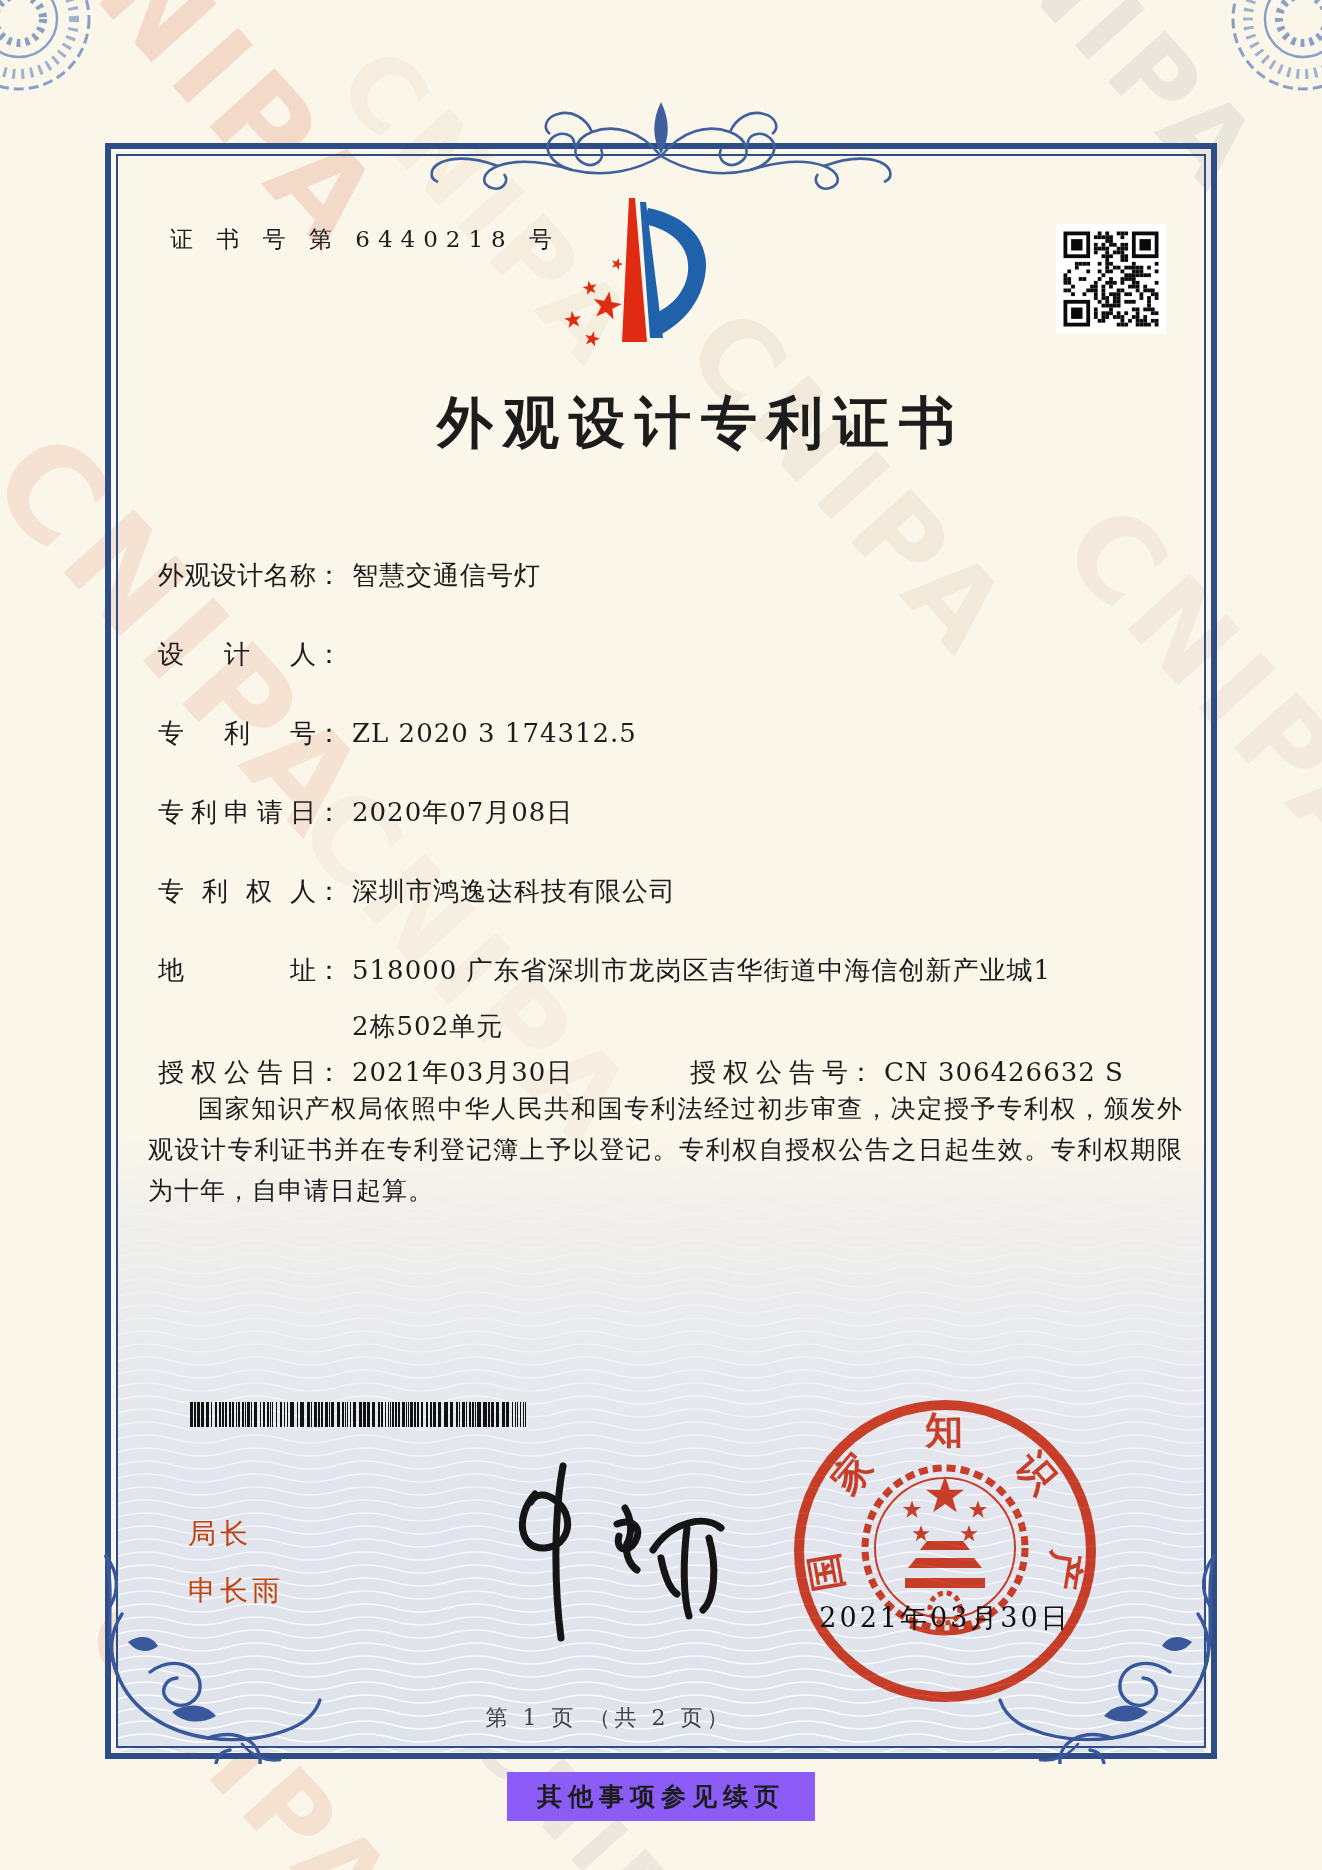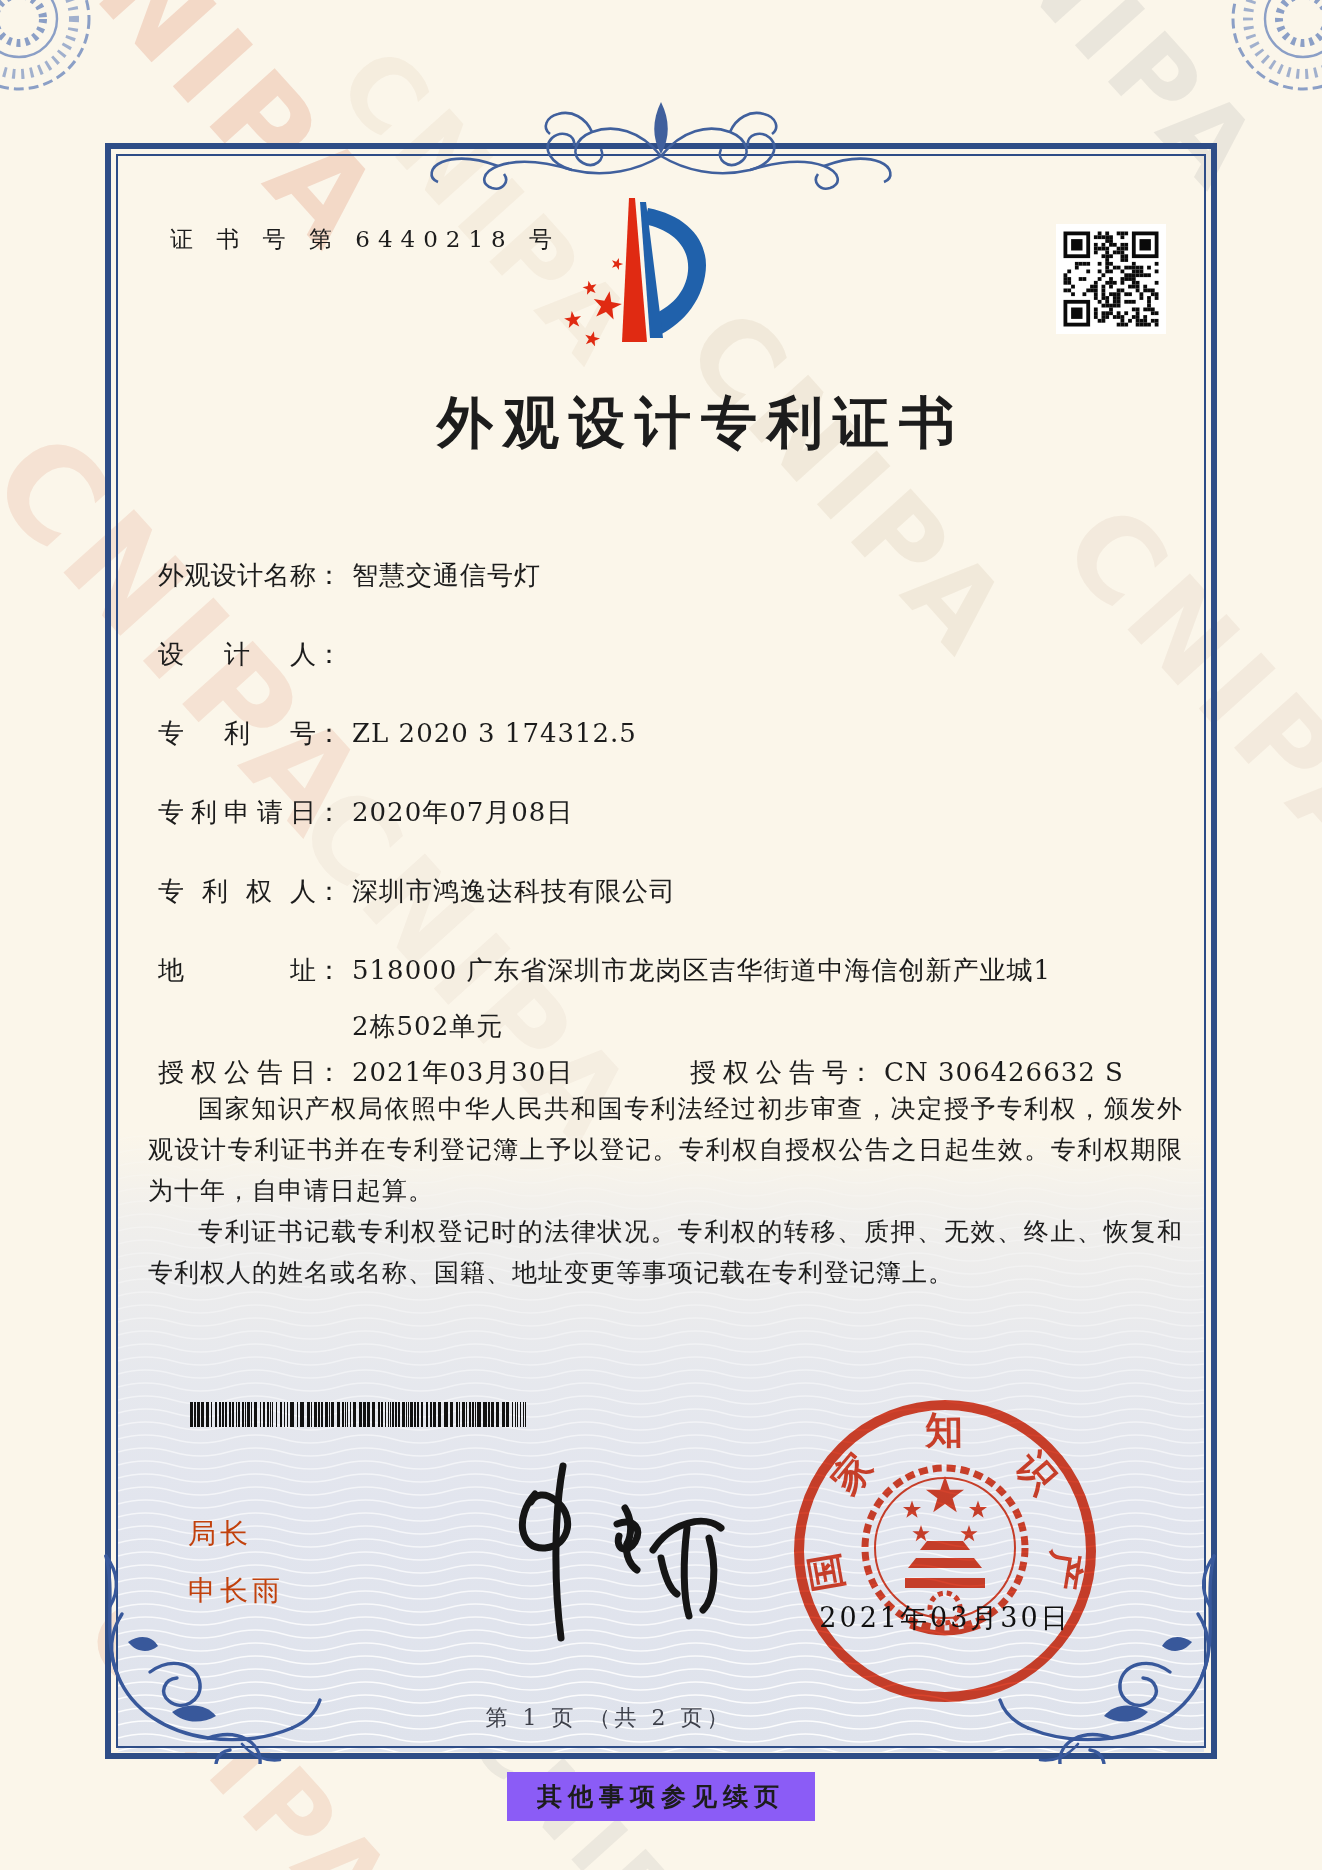--- a/index.html
+++ b/index.html
@@ -490,21 +490,20 @@
             <span>号</span>
           </span>
           <span class="colon">：</span>
         <span class="val">CN 306426632 S</span>
       </span>
     </div>
   </div>
 
   <div class="paras">
     <p>国家知识产权局依照中华人民共和国专利法经过初步审查，决定授予专利权，颁发外观设计专利证书并在专利登记簿上予以登记。专利权自授权公告之日起生效。专利权期限为十年，自申请日起算。</p>
-    <p>专利证书记载专利权登记时的法律状况。专利权的转移、质押、无效、终止、恢复和专利权人的姓名或名称、国籍、地址变更等事项记载在专利登记簿上。</p>
   </div>
 
   <svg class="barcode" width="340" height="25" viewBox="0 0 340 25">
     <g id="bc-g" fill="#111111">
         <rect x="0" y="0" width="3" height="25"></rect>
         <rect x="4" y="0" width="2" height="25"></rect>
         <rect x="7" y="0" width="3" height="25"></rect>
         <rect x="11" y="0" width="3" height="25"></rect>
         <rect x="16" y="0" width="3" height="25"></rect>
         <rect x="21" y="0" width="1" height="25"></rect>

